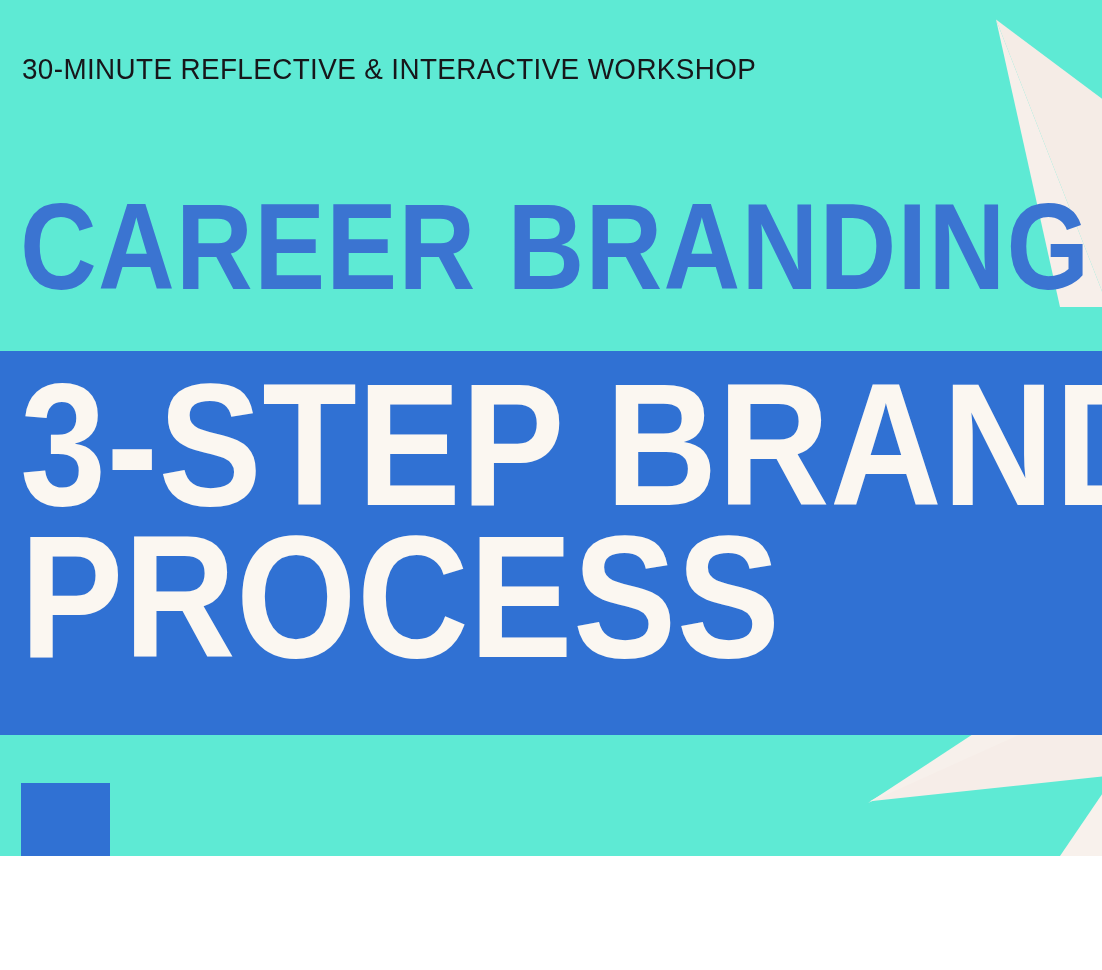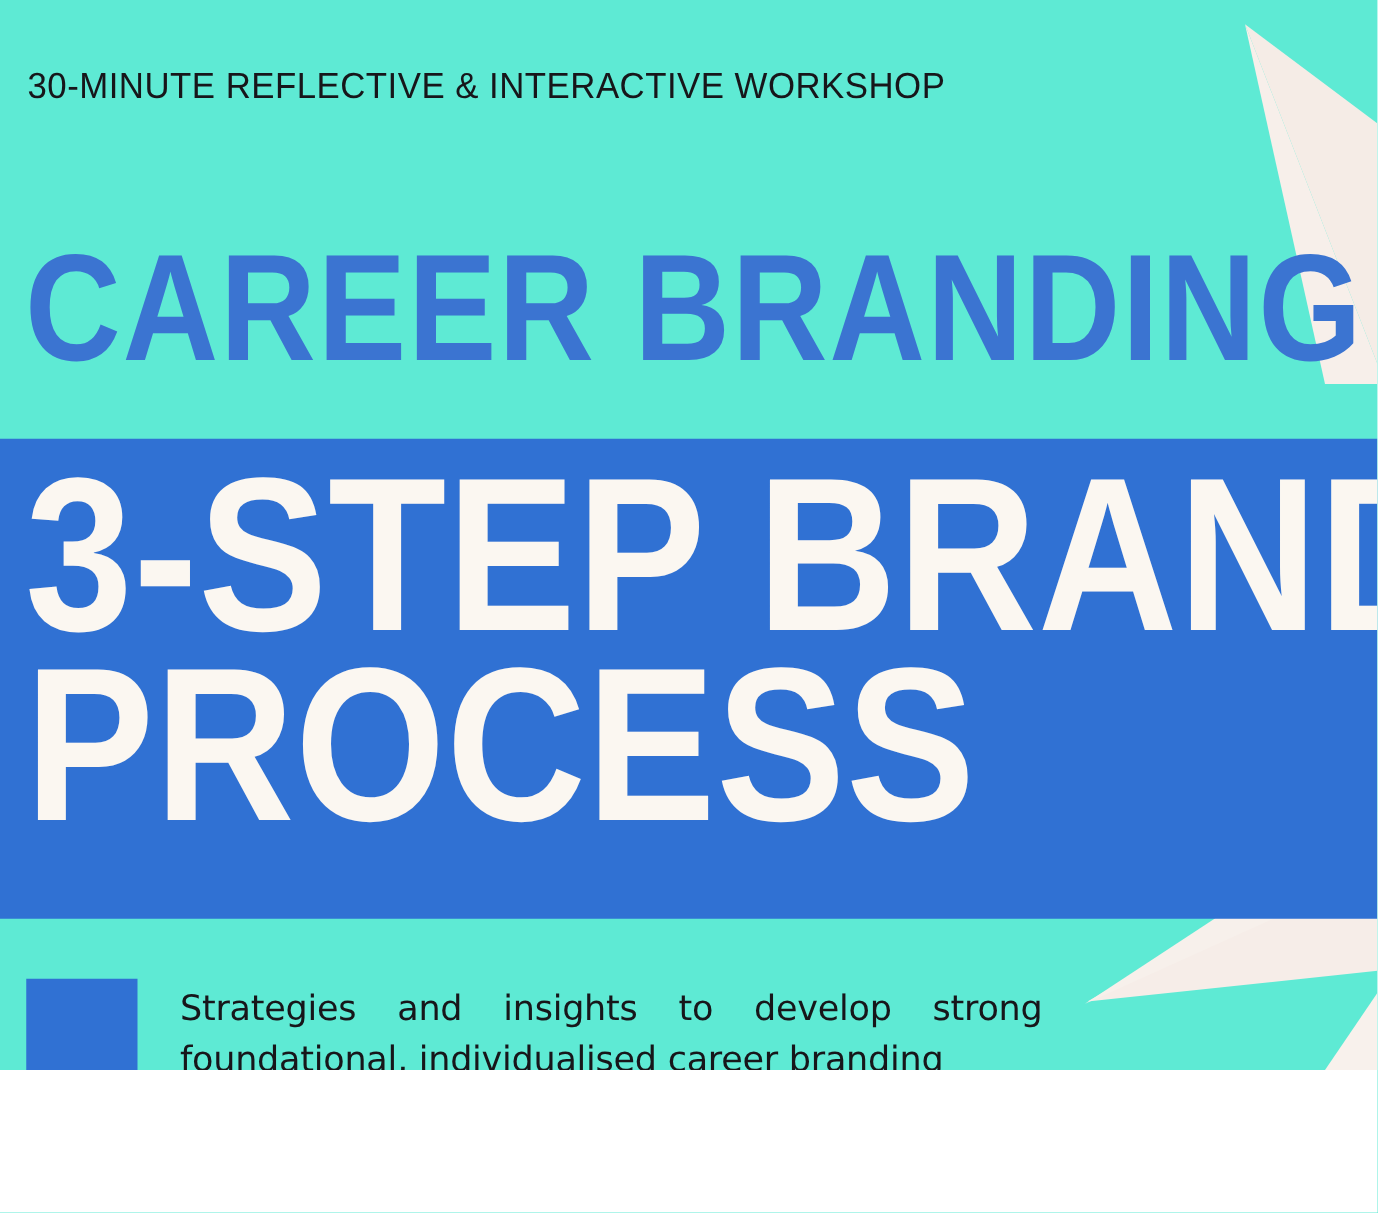--- a/index.html
+++ b/index.html
@@ -132,18 +132,14 @@
 
   <div class="band">
     <div class="band-title">
       <span class="ln">3-STEP BRANDING</span>
       <span class="ln">PROCESS</span>
     </div>
   </div>
 
   <div class="swatch"></div>
 
-  <div class="desc">
-    <span class="l1">Strategies and insights to develop strong</span>
-    <span class="l2">foundational, individualised career branding</span>
-  </div>
 
 </div>
 
 </body></html>

